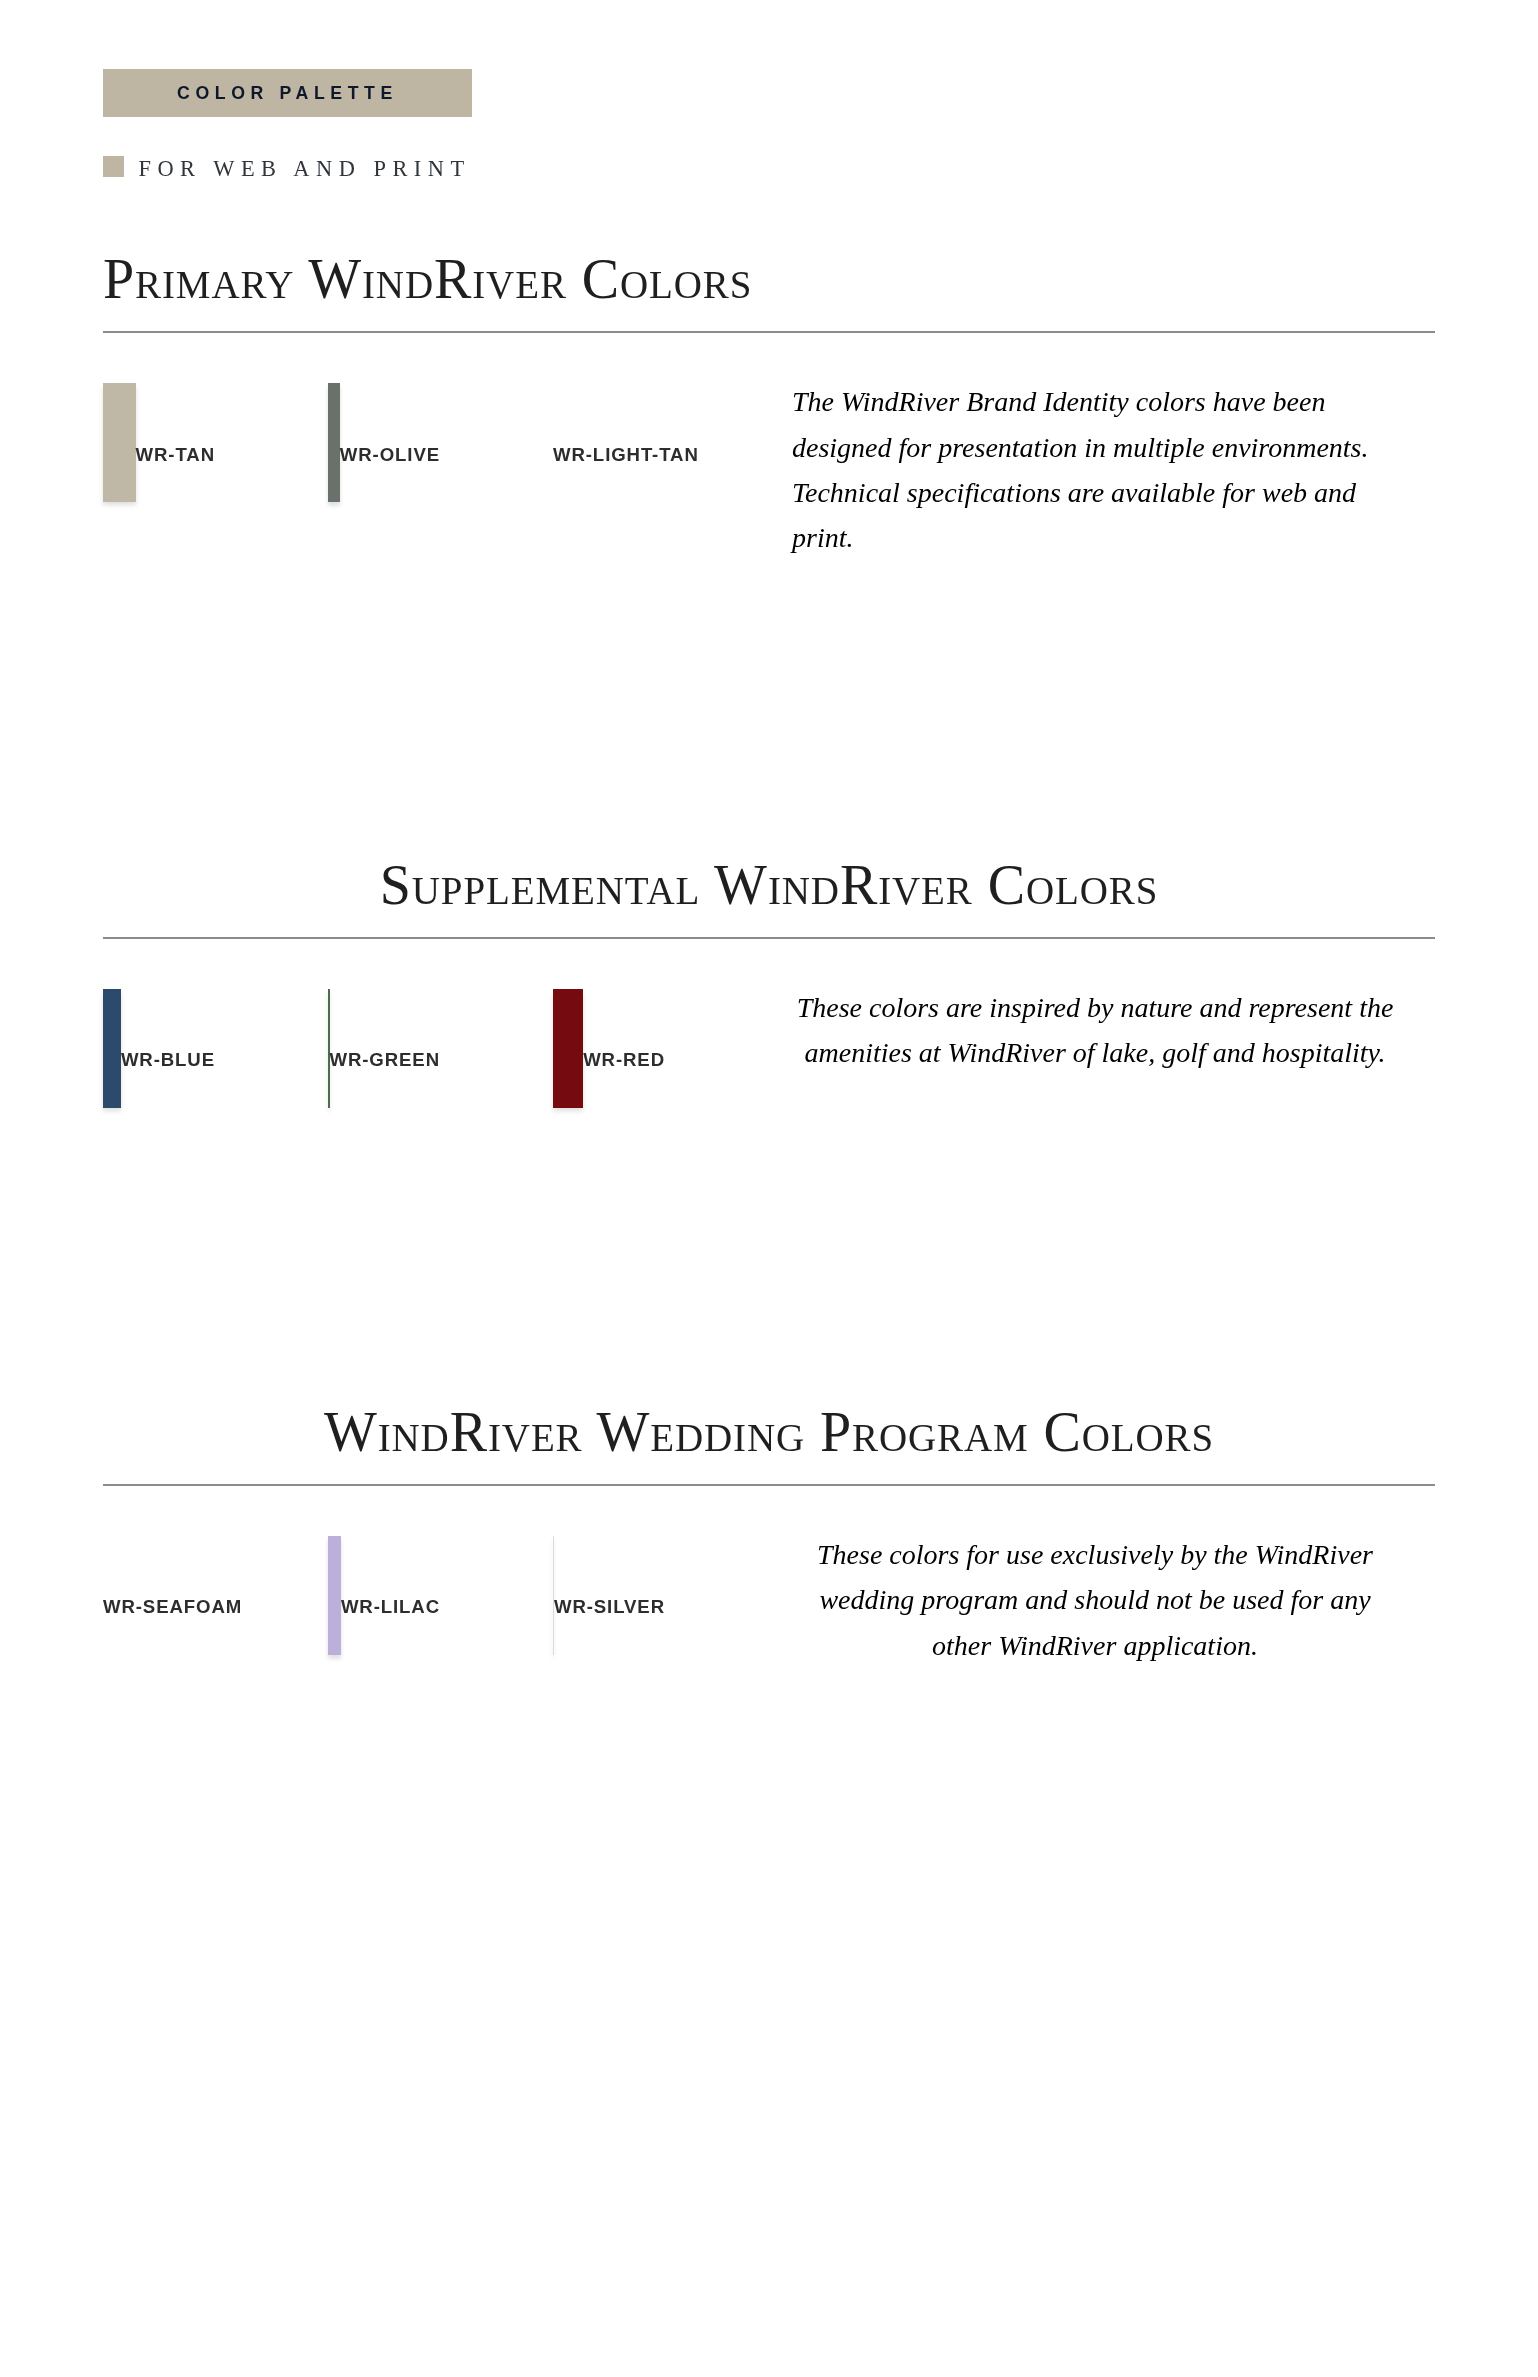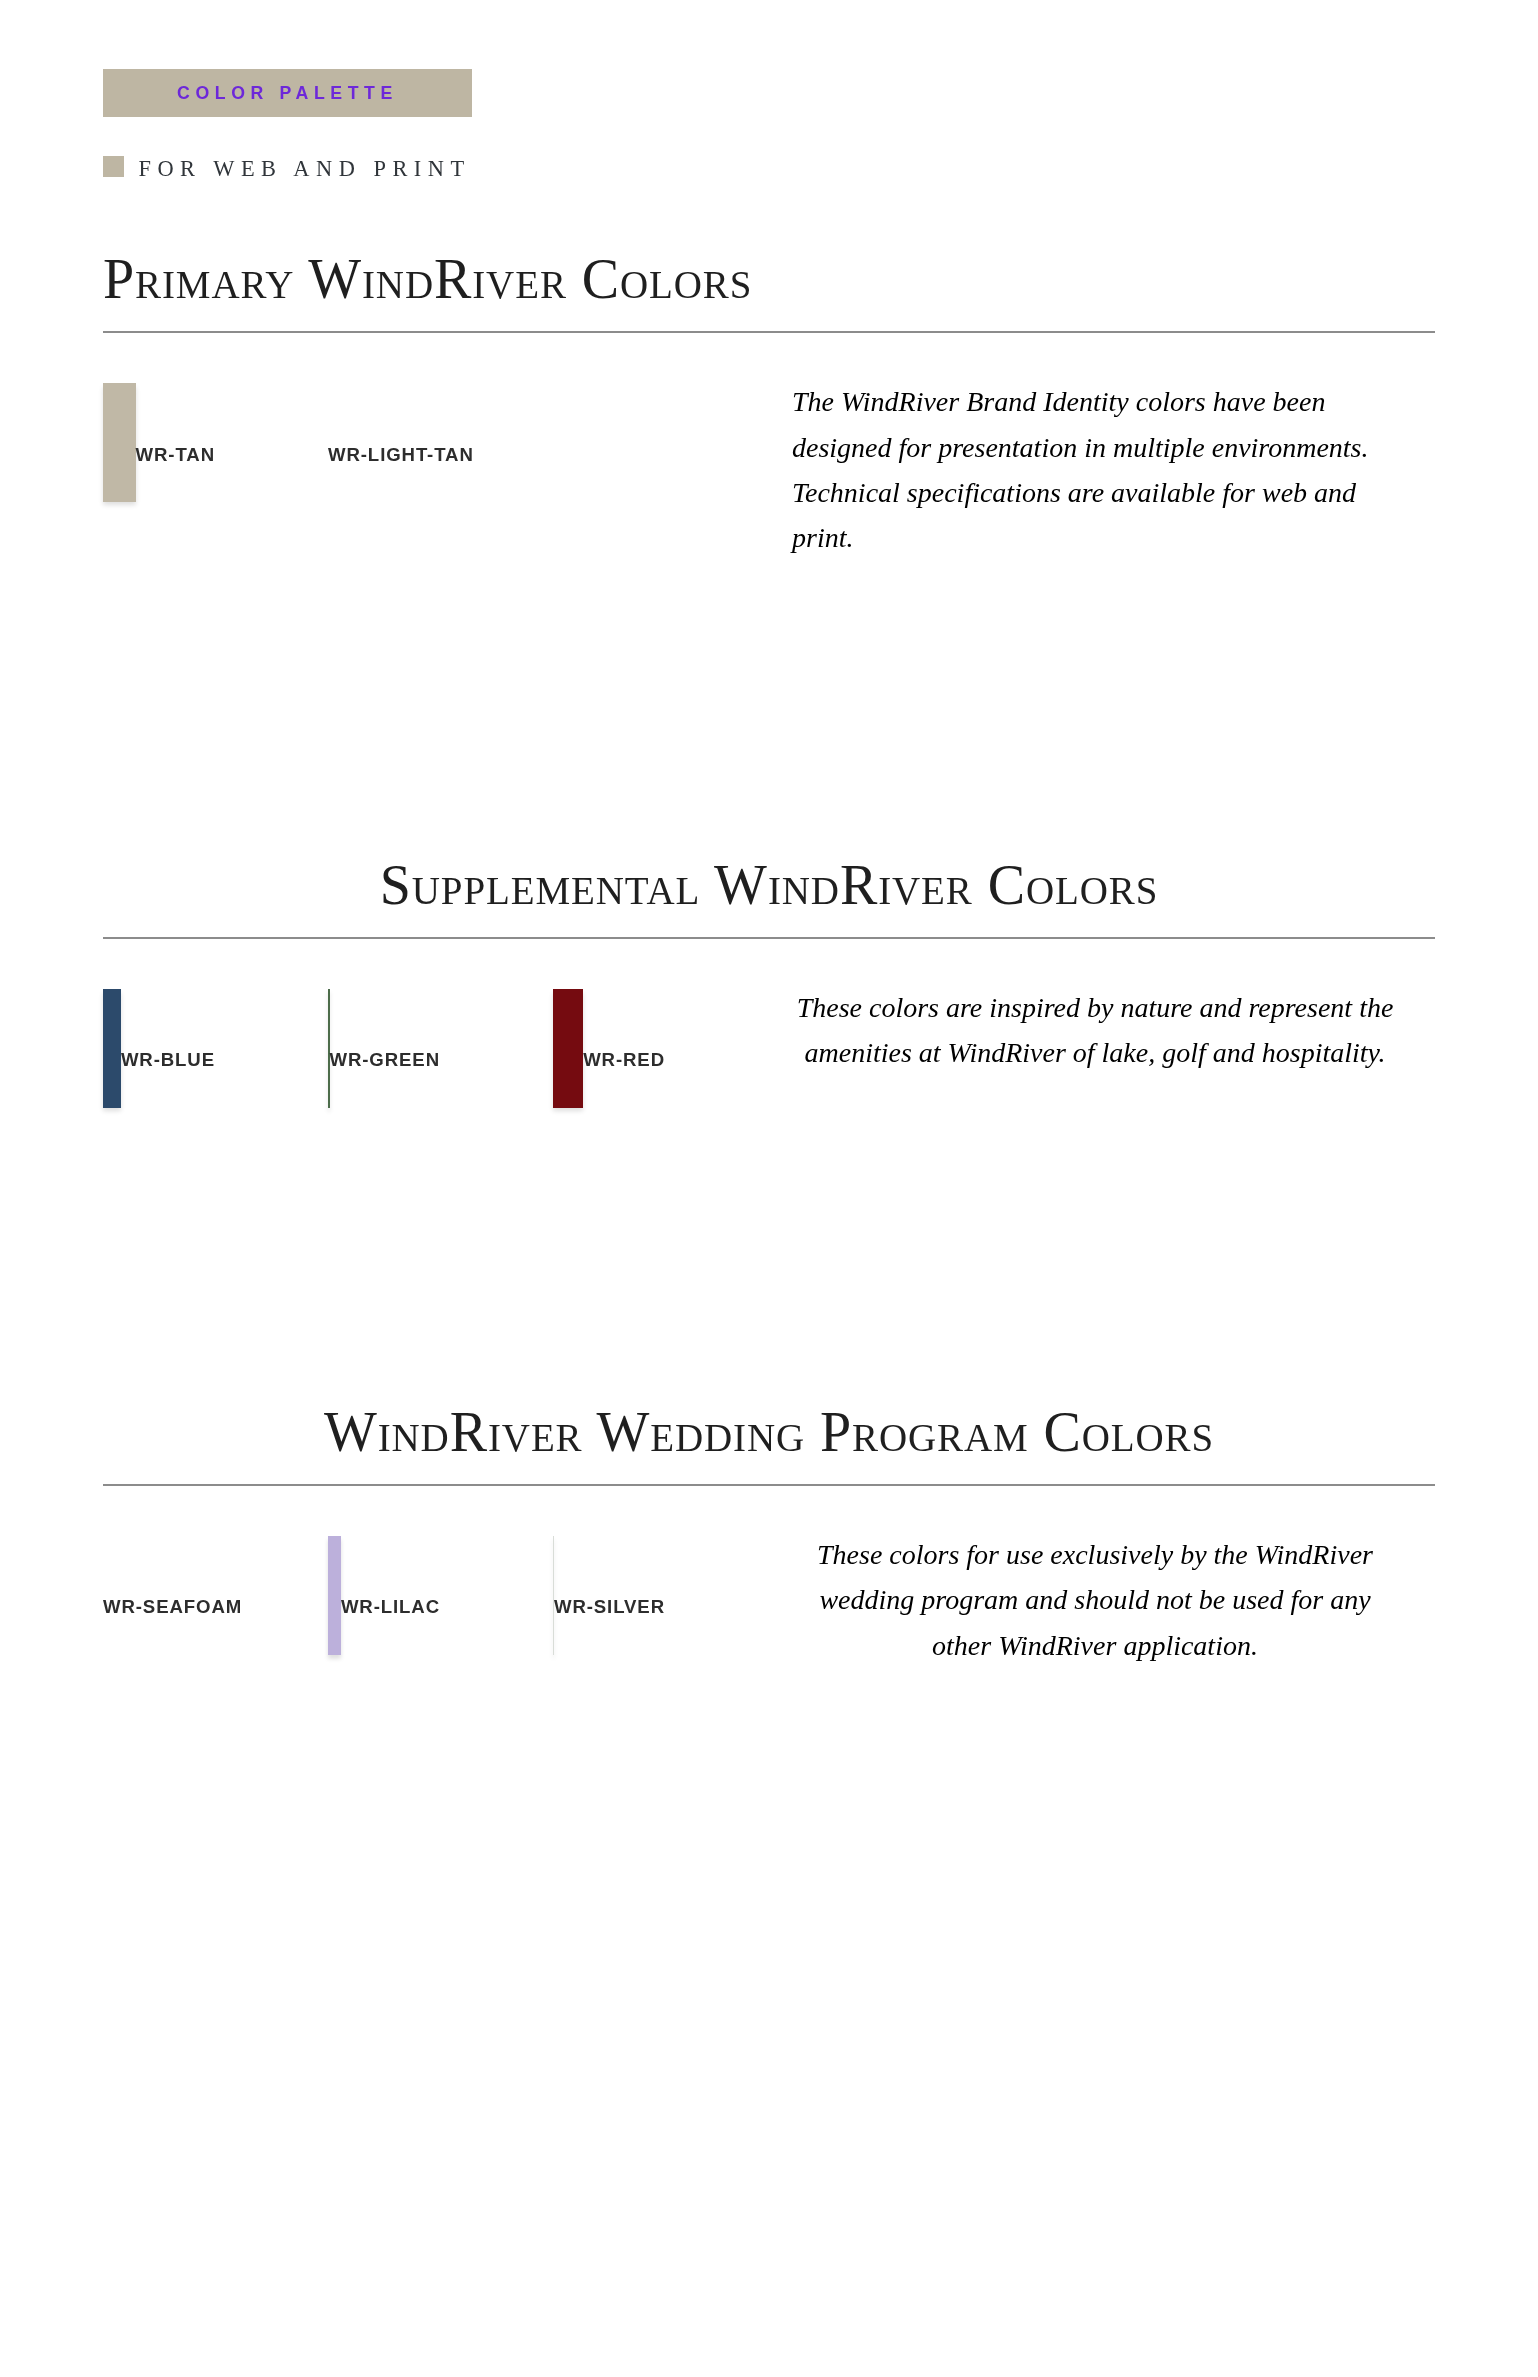--- a/index.html
+++ b/index.html
@@ -20,21 +20,21 @@
     height: 2377px;
     padding: 69px 103px 0 103px;
   }
   
   .badge {
     width: 369px;
     height: 48px;
     display: flex;
     align-items: center;
     justify-content: center;
-    color: #6d28d9;
+    color: #0f172a;
     font-weight: bold;
     font-size: 17.7px;
     letter-spacing: 5.6px;
   }
   
   .eyebrow {
     margin-top: 39px;
     display: flex;
   }
   .eyebrow-square {
@@ -119,20 +119,24 @@
   <section class="palette-section">
     <h2 class="section-title">Primary WindRiver Colors</h2>
     <hr class="rule">
     <div class="section-body">
       <div class="swatch-row">
         <div class="swatch-col">
           <div class="swatch" style="background-color: rgb(192, 184, 166);"></div>
           <div class="swatch-label">WR-TAN</div>
         </div>
         <div class="swatch-col">
+          <div class="swatch" style="background-color: rgb(106, 112, 106);"></div>
+          <div class="swatch-label">WR-OLIVE</div>
+        </div>
+        <div class="swatch-col">
           <div class="swatch" style="background-color: rgb(238, 235, 230);"></div>
           <div class="swatch-label">WR-LIGHT-TAN</div>
         </div>
       </div>
       <p class="description">The WindRiver Brand Identity colors have been designed for presentation in multiple environments.  Technical specifications are available for web and print.</p>
     </div>
   </section>
 
   <section class="palette-section">
     <h2 class="section-title">Supplemental WindRiver Colors</h2>

